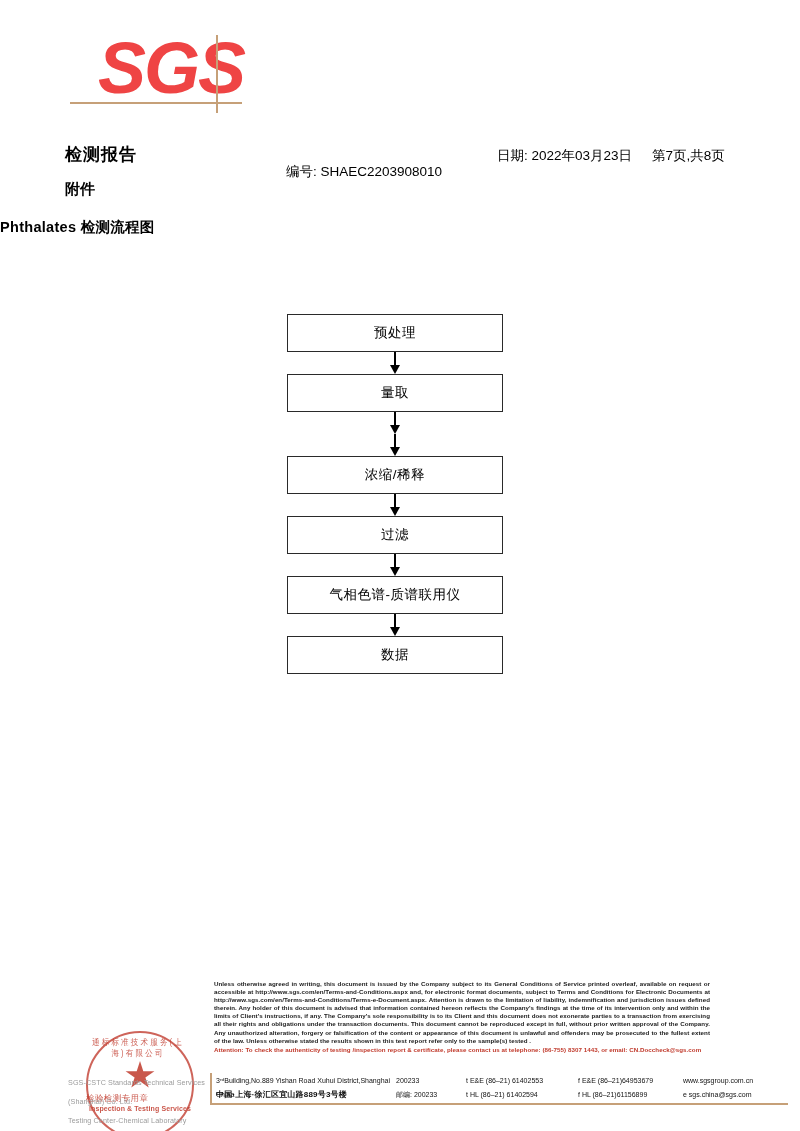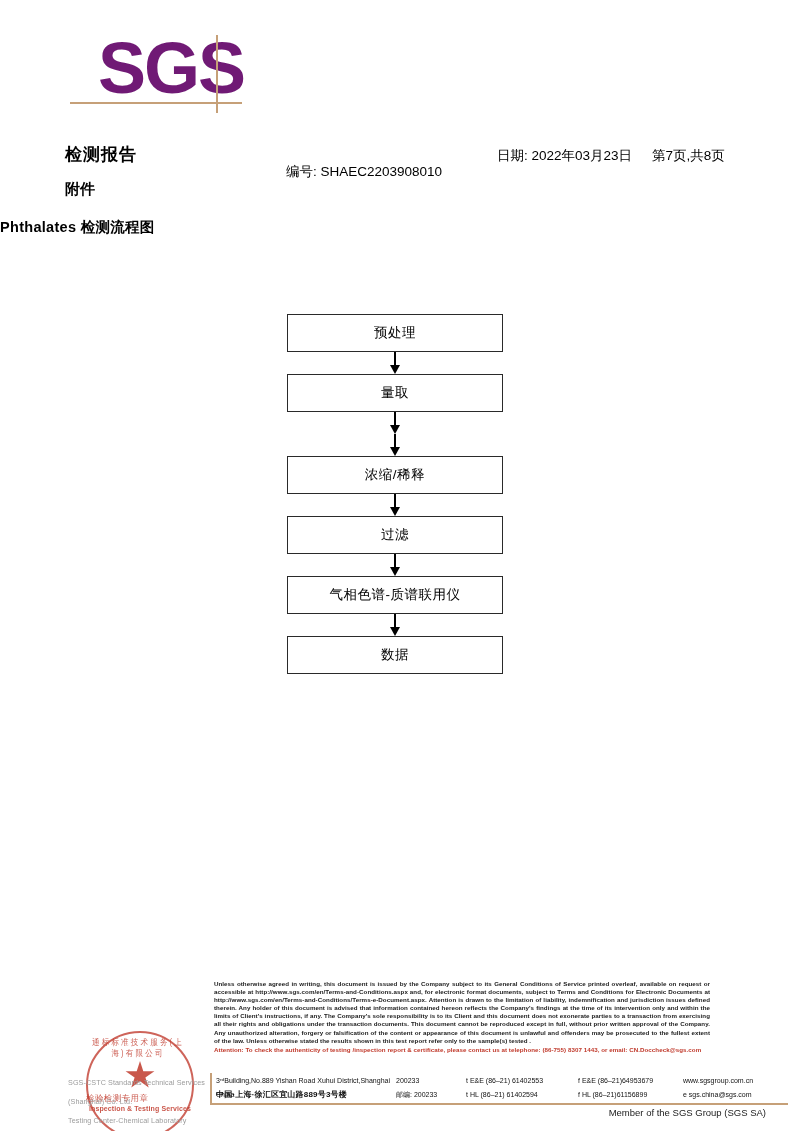--- a/index.html
+++ b/index.html
@@ -29,21 +29,22 @@
   }
   .logo-text {
     position: absolute;
     left: 28px;
     top: 2px;
     font-family: "Liberation Sans", "DejaVu Sans", sans-serif;
     font-weight: bold;
     font-size: 72px;
     line-height: 72px;
     letter-spacing: -2px;
-    color: #701a75;
+    color: #ef4444;
+    font-style: italic;
   }
   .logo-vline {
     position: absolute;
     left: 146px;
     top: 5px;
     width: 2px;
     height: 78px;
     background: #c6a078;
   }
   .logo-hline {
@@ -402,17 +403,16 @@
         <div class="addr-c2">
           <span>邮编:</span>
           <span>200233</span>
         </div>
         <div class="addr-c3">t HL (86–21) 61402594</div>
         <div class="addr-c4">f HL (86–21)61156899</div>
         <div class="addr-c5">e  sgs.china@sgs.com</div>
       </div>
     </div>
 
-    <div class="member">Member of the SGS Group (SGS SA)</div>
 
   </div>
 
 </div>
 
 </body></html>

